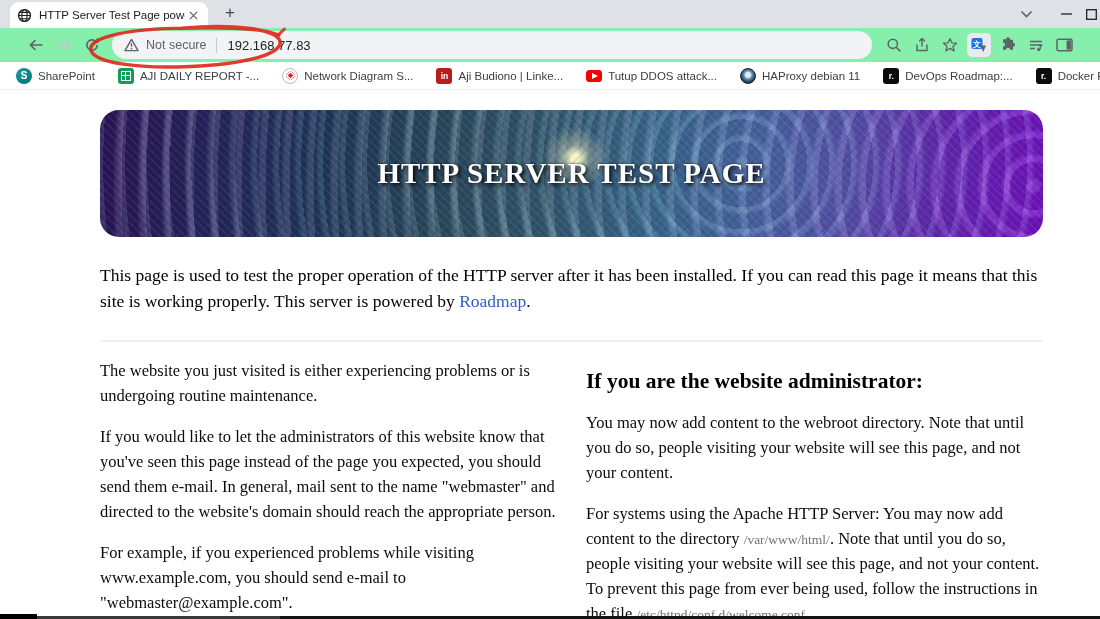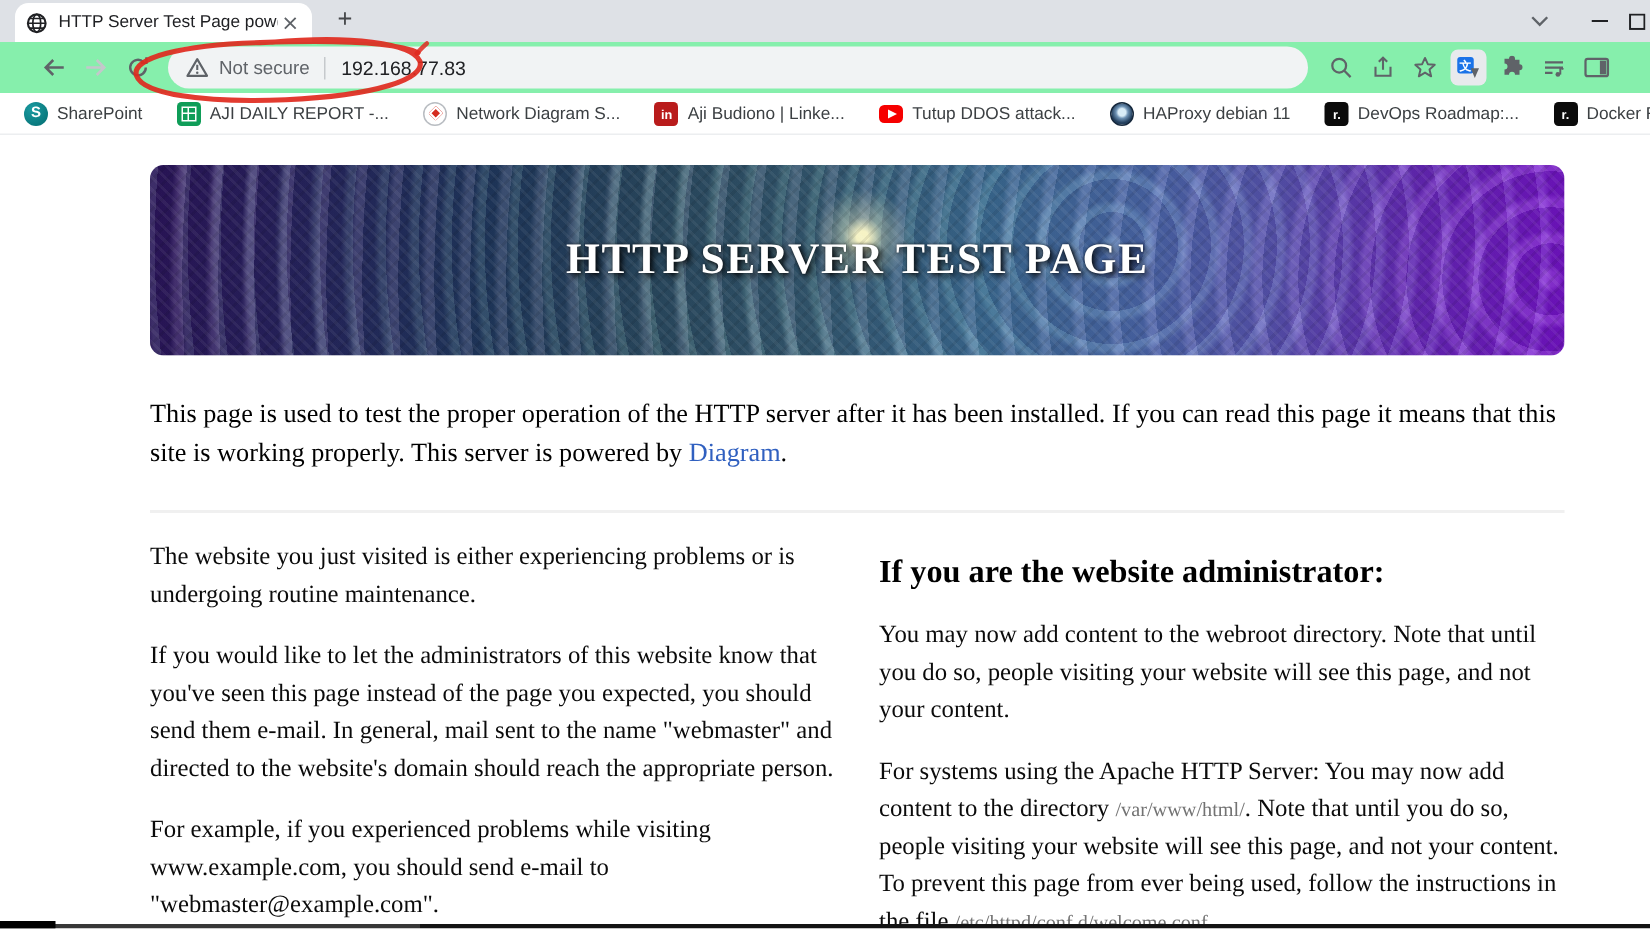--- a/index.html
+++ b/index.html
@@ -58,21 +58,21 @@
             background:radial-gradient(circle at 50% 42%, #d9ecf7 0 2.5px, #6f93b5 4px, #24405e 7px 9px); }
   .ic-rm { background:#0b0b0b; color:#fff; font-size:8.5px; font-weight:bold; }
 
   
   .annotation { position:absolute; left:82px; top:21px; z-index:50; pointer-events:none;
                 transform:rotate(-1.5deg); }
 
   
   .page { position:relative; height:526px; background:#fff; padding:20px 57px 0 100px;
           font-family:"Liberation Serif", serif; color:#000; overflow:hidden; }
-  .banner { height:127px; border-radius:9px; display:flex; align-items:center; justify-content:center;
+  .banner { height:127px; border-radius:19px; display:flex; align-items:center; justify-content:center;
             overflow:hidden; position:relative;
     background:
       repeating-linear-gradient(45deg, rgba(255,255,255,.055) 0 2px, rgba(0,0,0,0) 2px 6px),
       repeating-linear-gradient(135deg, rgba(0,0,0,.07) 0 2px, rgba(0,0,0,0) 2px 7px),
       radial-gradient(circle at 475px 48px, rgba(255,250,200,.95) 0 4px, rgba(255,250,200,.35) 13px, rgba(255,250,200,0) 32px),
       repeating-radial-gradient(circle at 68% 42%, rgba(190,235,245,.13) 0 4px, rgba(25,30,90,.11) 8px 22px),
       repeating-radial-gradient(circle at 99% 60%, rgba(205,140,255,.22) 0 5px, rgba(70,5,140,.18) 9px 24px),
       linear-gradient(94deg, #241447 0%, #1d2a4c 12%, #15414a 24%, #23594f 36%, #2e6a62 47%,
                       #37808c 59%, #4a7ba8 70%, #5a63b0 79%, #6c2cba 89%, #7e12cd 100%); }
   .banner h1 { color:#fff; font-size:29px; font-weight:bold; letter-spacing:1px;
@@ -245,21 +245,21 @@
       <span class="bm-label">Docker Roadmap -...</span>
     </div>
 
   </div>
 
   <div class="page">
     <div class="banner">
       <h1>HTTP SERVER TEST PAGE</h1>
     </div>
 
-    <p class="intro"><span>This page is used to test the proper operation of the HTTP server after it has been installed. If you can read this page it means that this site is working properly. This server is powered by </span><span class="link">Diagram</span><span>.</span></p>
+    <p class="intro"><span>This page is used to test the proper operation of the HTTP server after it has been installed. If you can read this page it means that this site is working properly. This server is powered by </span><span class="link">Roadmap</span><span>.</span></p>
 
     <hr class="rule">
 
     <div class="cols">
       <div class="col">
         <p>The website you just visited is either experiencing problems or is undergoing routine maintenance.</p>
         <p>If you would like to let the administrators of this website know that you've seen this page instead of the page you expected, you should send them e-mail. In general, mail sent to the name "webmaster" and directed to the website's domain should reach the appropriate person.</p>
         <p>For example, if you experienced problems while visiting www.example.com, you should send e-mail to "webmaster@example.com".</p>
       </div>
 

